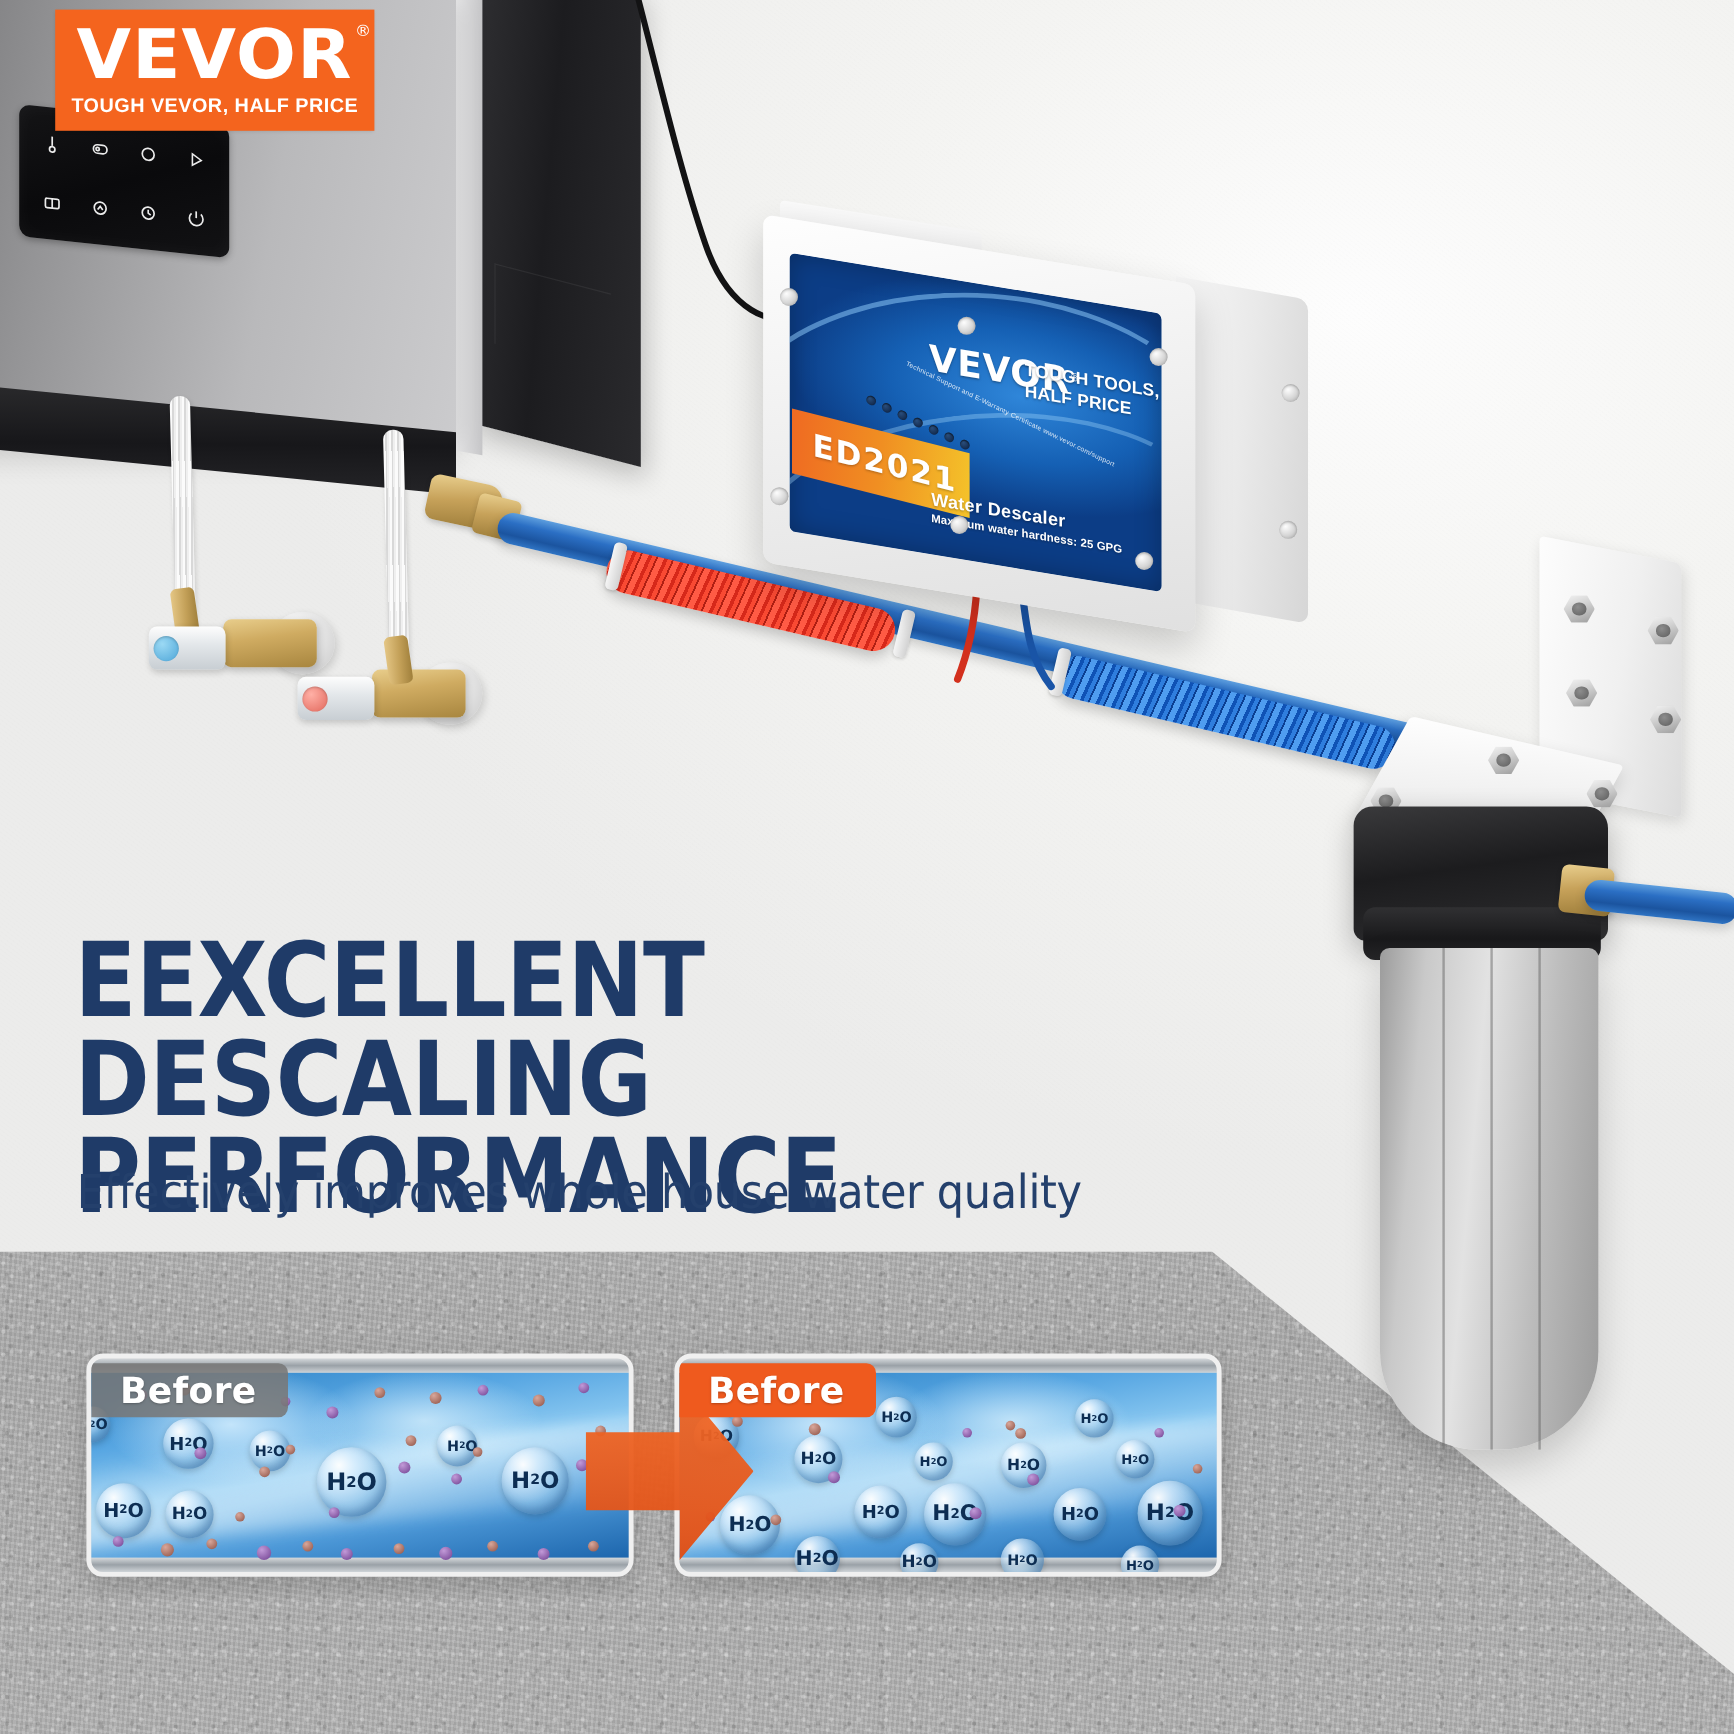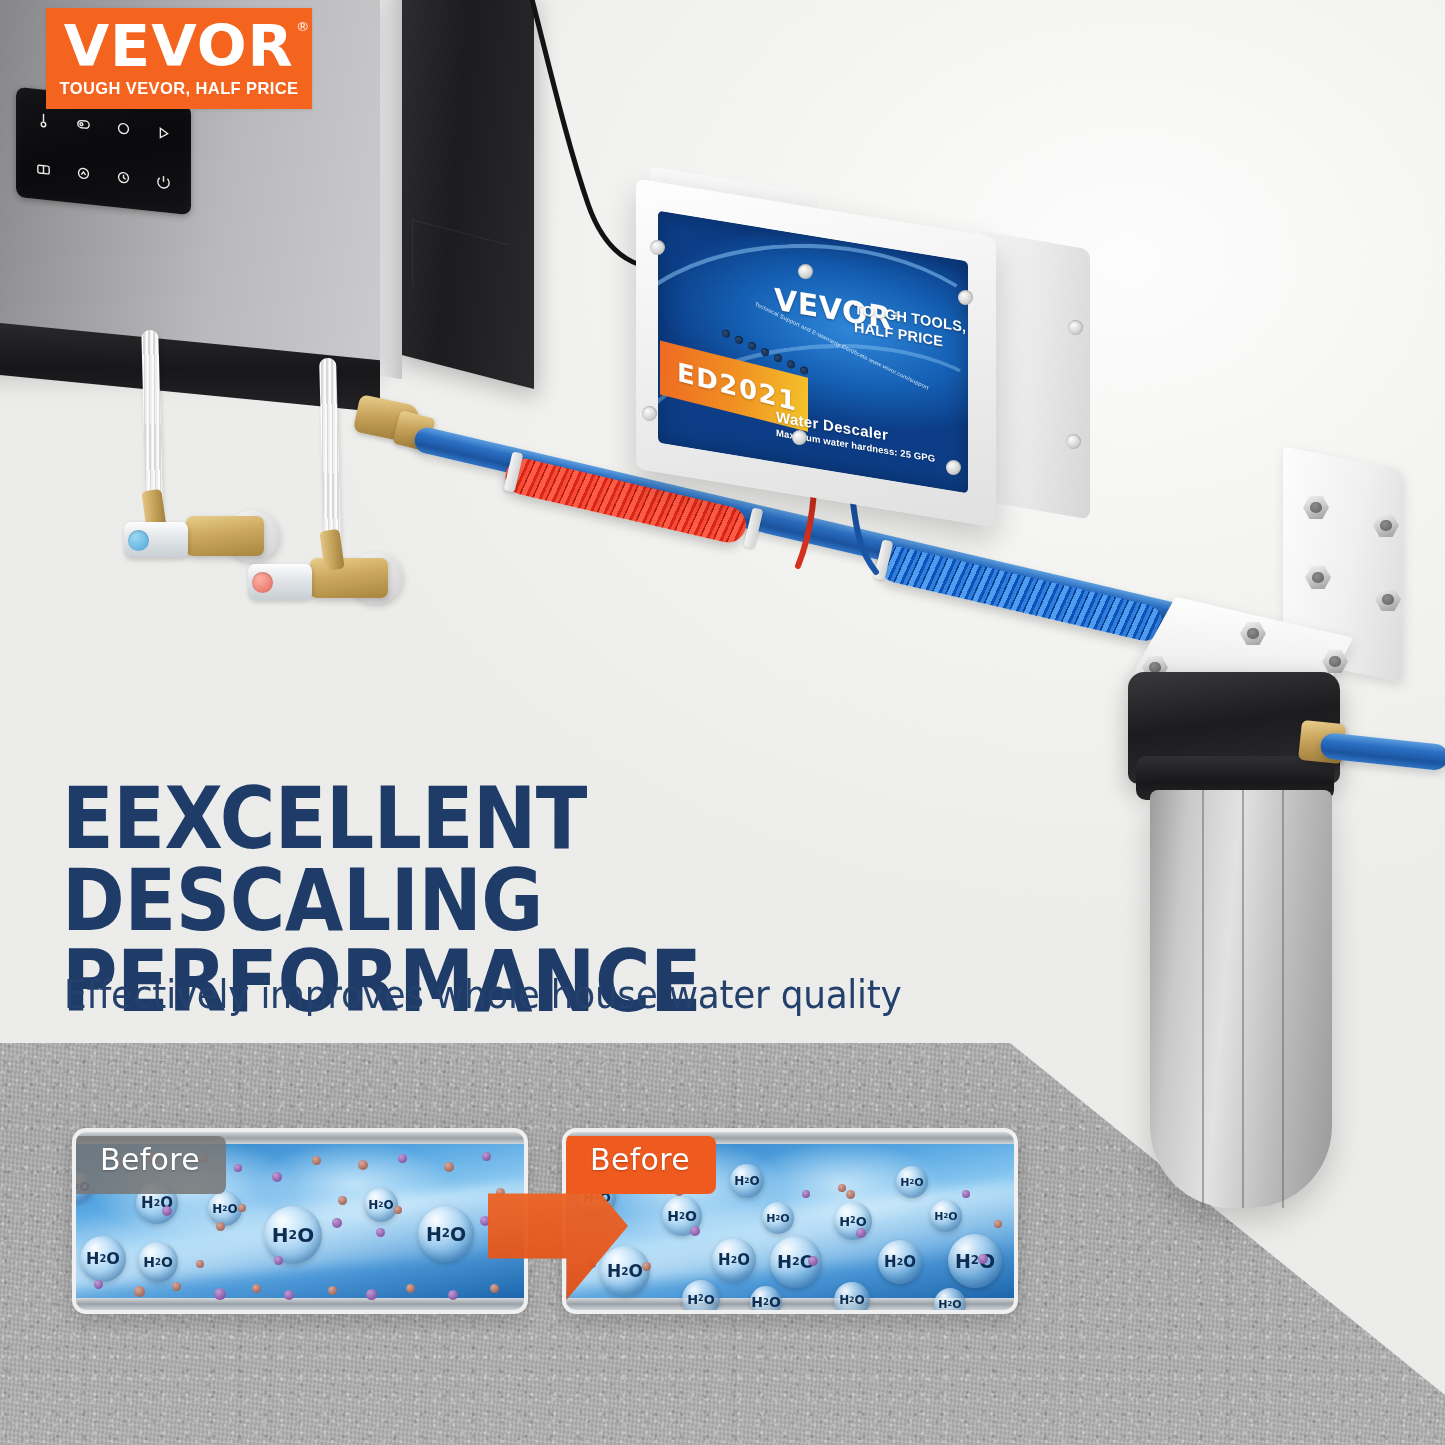--- a/index.html
+++ b/index.html
@@ -530,24 +530,24 @@
   .h2o sub { font-size: .62em; vertical-align: -.15em; }
   .mineral {
     position: absolute;
     border-radius: 50%;
   }
   .m-purple { background: radial-gradient(circle at 35% 30%, #c29ad8, #6e3f8f); }
   .m-brown  { background: radial-gradient(circle at 35% 30%, #d9a79a, #8d5144); }
   .badge {
     position: absolute;
     left: 0; top: 4px;
-    padding: 6px 26px 17px 24px;
+    padding: 6px 26px 4px 24px;
     color: #fff;
     font-size: 30px;
-    font-weight: 400;
+    font-weight: 700;
     font-family: "DejaVu Sans", sans-serif;
     letter-spacing: .3px;
     z-index: 6;
     text-shadow: 0 1px 2px rgba(0,0,0,.25);
   }
   .badge-before {
     background: rgba(120,120,120,.88);
     border-radius: 0 8px 8px 0;
   }
   .badge-after {
@@ -754,21 +754,21 @@
     <div class="pipe-rail bot"></div>
     <div class="water">
       <div class="water-sheen"></div>
 
       <div class="h2o" style="left:-14px; top:28px; width:30px; height:30px; font-size:12px;">H<sub>2</sub>O</div>
       <div class="h2o" style="left:60px;  top:38px; width:42px; height:42px; font-size:15px;">H<sub>2</sub>O</div>
       <div class="h2o" style="left:132px; top:48px; width:34px; height:34px; font-size:12px;">H<sub>2</sub>O</div>
       <div class="h2o" style="left:4px;   top:92px; width:46px; height:46px; font-size:16px;">H<sub>2</sub>O</div>
       <div class="h2o" style="left:62px;  top:98px; width:40px; height:40px; font-size:14px;">H<sub>2</sub>O</div>
       <div class="h2o" style="left:188px; top:62px; width:58px; height:58px; font-size:20px;">H<sub>2</sub>O</div>
-      <div class="h2o" style="left:288px; top:44px; width:34px; height:34px; font-size:12px;">H<sub>2</sub>O</div>
+      <div class="h2o" style="left:288px; top:44px; width:34px; height:34px; font-size:12px;justify-content:flex-end;">H<sub>2</sub>O</div>
       <div class="h2o" style="left:342px; top:62px; width:56px; height:56px; font-size:19px;">H<sub>2</sub>O</div>
 
       <div class="mineral m-purple" style="left:38px;  top:14px; width:9px;  height:9px;"></div>
       <div class="mineral m-brown" style="left:72px;  top:8px;  width:11px; height:11px;"></div>
       <div class="mineral m-brown" style="left:122px; top:10px; width:9px;  height:9px;"></div>
       <div class="mineral m-purple" style="left:158px; top:20px; width:8px;  height:8px;"></div>
       <div class="mineral m-purple" style="left:196px; top:28px; width:10px; height:10px;"></div>
       <div class="mineral m-brown" style="left:236px; top:12px; width:9px;  height:9px;"></div>
       <div class="mineral m-brown" style="left:282px; top:16px; width:10px; height:10px;"></div>
       <div class="mineral m-purple" style="left:322px; top:10px; width:9px;  height:9px;"></div>
@@ -805,21 +805,21 @@
   <div class="ba-panel" style="left:562px; top:1128px; width:456px; height:186px;">
     <div class="pipe-rail top"></div>
     <div class="pipe-rail bot"></div>
     <div class="water">
       <div class="water-sheen"></div>
 
       <div class="h2o" style="left:12px;  top:34px;  width:38px; height:38px; font-size:13px;">H<sub>2</sub>O</div>
       <div class="h2o" style="left:96px;  top:52px;  width:40px; height:40px; font-size:14px;">H<sub>2</sub>O</div>
       <div class="h2o" style="left:34px;  top:102px; width:50px; height:50px; font-size:17px;">H<sub>2</sub>O</div>
       <div class="h2o" style="left:146px; top:94px;  width:44px; height:44px; font-size:15px;">H<sub>2</sub>O</div>
-      <div class="h2o" style="left:96px;  top:136px; width:38px; height:38px; font-size:13px;margin-left:20px;">H<sub>2</sub>O</div>
+      <div class="h2o" style="left:96px;  top:136px; width:38px; height:38px; font-size:17px;">H<sub>2</sub>O</div>
       <div class="h2o" style="left:164px; top:20px;  width:34px; height:34px; font-size:12px;">H<sub>2</sub>O</div>
       <div class="h2o" style="left:196px; top:58px;  width:32px; height:32px; font-size:11px;">H<sub>2</sub>O</div>
       <div class="h2o" style="left:204px; top:92px;  width:52px; height:52px; font-size:18px;">H<sub>2</sub>O</div>
       <div class="h2o" style="left:184px; top:142px; width:32px; height:32px; font-size:14px;">H<sub>2</sub>O</div>
       <div class="h2o" style="left:268px; top:58px;  width:38px; height:38px; font-size:13px;">H<sub>2</sub>O</div>
       <div class="h2o" style="left:312px; top:96px;  width:44px; height:44px; font-size:15px;">H<sub>2</sub>O</div>
       <div class="h2o" style="left:268px; top:138px; width:36px; height:36px; font-size:12px;">H<sub>2</sub>O</div>
       <div class="h2o" style="left:330px; top:22px;  width:32px; height:32px; font-size:11px;">H<sub>2</sub>O</div>
       <div class="h2o" style="left:364px; top:56px;  width:32px; height:32px; font-size:11px;">H<sub>2</sub>O</div>
       <div class="h2o" style="left:382px; top:90px;  width:54px; height:54px; font-size:19px;">H<sub>2</sub>O</div>

